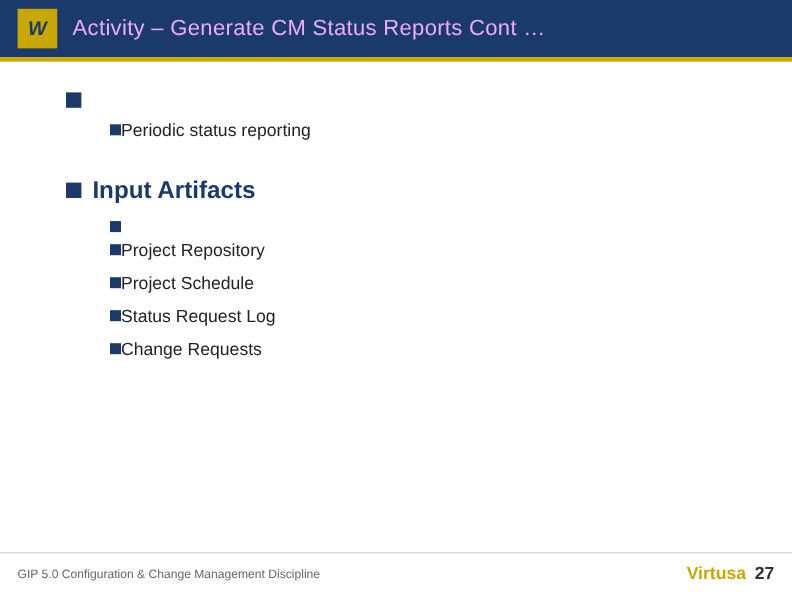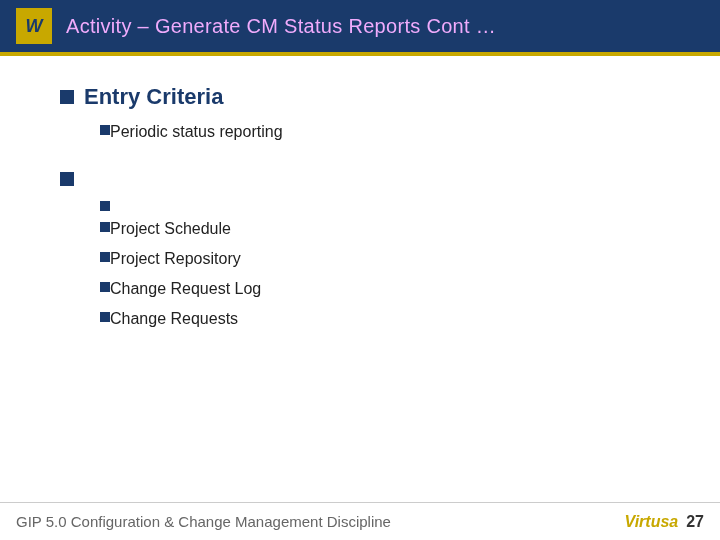--- a/index.html
+++ b/index.html
@@ -114,35 +114,34 @@
       right: 0;
       height: 38px;
       border-top: 1px solid #cccccc;
       display: flex;
       align-items: center;
       justify-content: space-between;
       padding: 0 16px;
     }
 
     .footer-text {
-      font-size: 15px;
+      font-size: 11px;
       color: #666666;
     }
 
     .footer-right {
       display: flex;
       align-items: center;
       gap: 8px;
     }
 
     .virtusa-logo {
       font-size: 16px;
       font-weight: bold;
       color: #c8a800;
-      font-style: italic;
     }
 
     .page-number {
       font-size: 16px;
       color: #333333;
       font-weight: bold;
     }
   </style>
 </head>
 <body>
@@ -154,49 +153,49 @@
   <div class="header-title">Activity – Generate CM Status Reports Cont …</div>
 </div>
 
 <div class="accent-line"></div>
 
 <div class="content">
 
   <div class="section">
     <div class="section-header">
       <div class="section-bullet"></div>
-      <div class="section-title">Entry Criteria</div>
     </div>
     <div class="sub-items">
       <div class="sub-item">
         <div class="sub-bullet"></div>
         <span class="sub-text">Periodic status reporting</span>
       </div>
     </div>
   </div>
 
   <div class="section">
     <div class="section-header">
       <div class="section-bullet"></div>
+      <div class="section-title">Input Artifacts</div>
     </div>
     <div class="sub-items">
       <div class="sub-item">
         <div class="sub-bullet"></div>
       </div>
       <div class="sub-item">
         <div class="sub-bullet"></div>
+        <span class="sub-text">Project Repository</span>
+      </div>
+      <div class="sub-item">
+        <div class="sub-bullet"></div>
         <span class="sub-text">Project Schedule</span>
       </div>
       <div class="sub-item">
         <div class="sub-bullet"></div>
-        <span class="sub-text">Project Repository</span>
-      </div>
-      <div class="sub-item">
-        <div class="sub-bullet"></div>
-        <span class="sub-text">Change Request Log</span>
+        <span class="sub-text">Status Request Log</span>
       </div>
       <div class="sub-item">
         <div class="sub-bullet"></div>
         <span class="sub-text">Change Requests</span>
       </div>
     </div>
   </div>
 
 </div>
 

